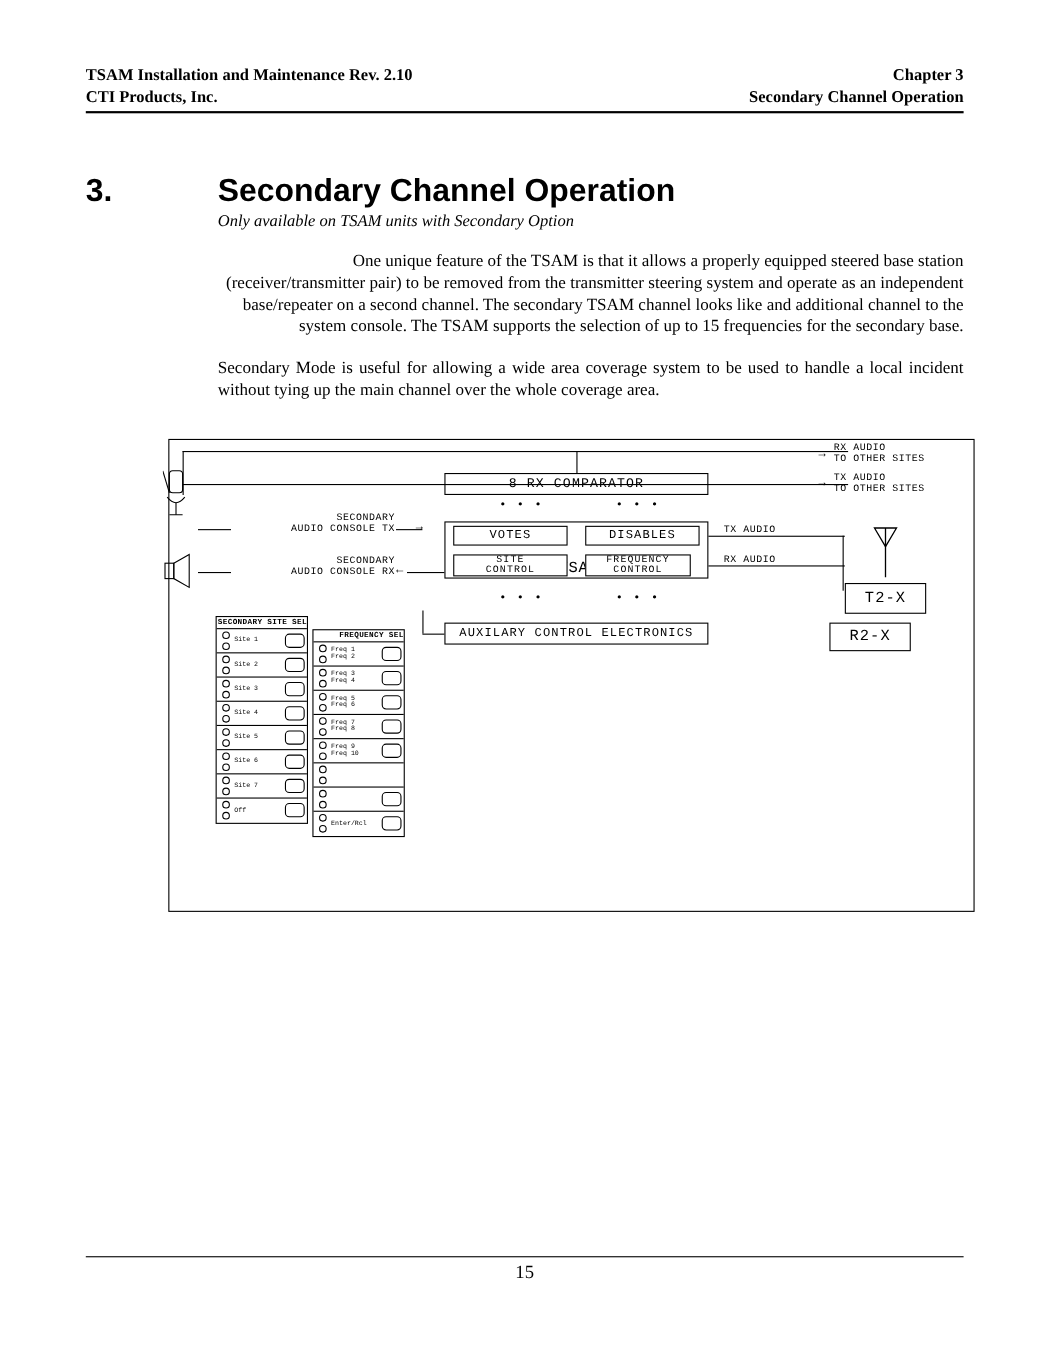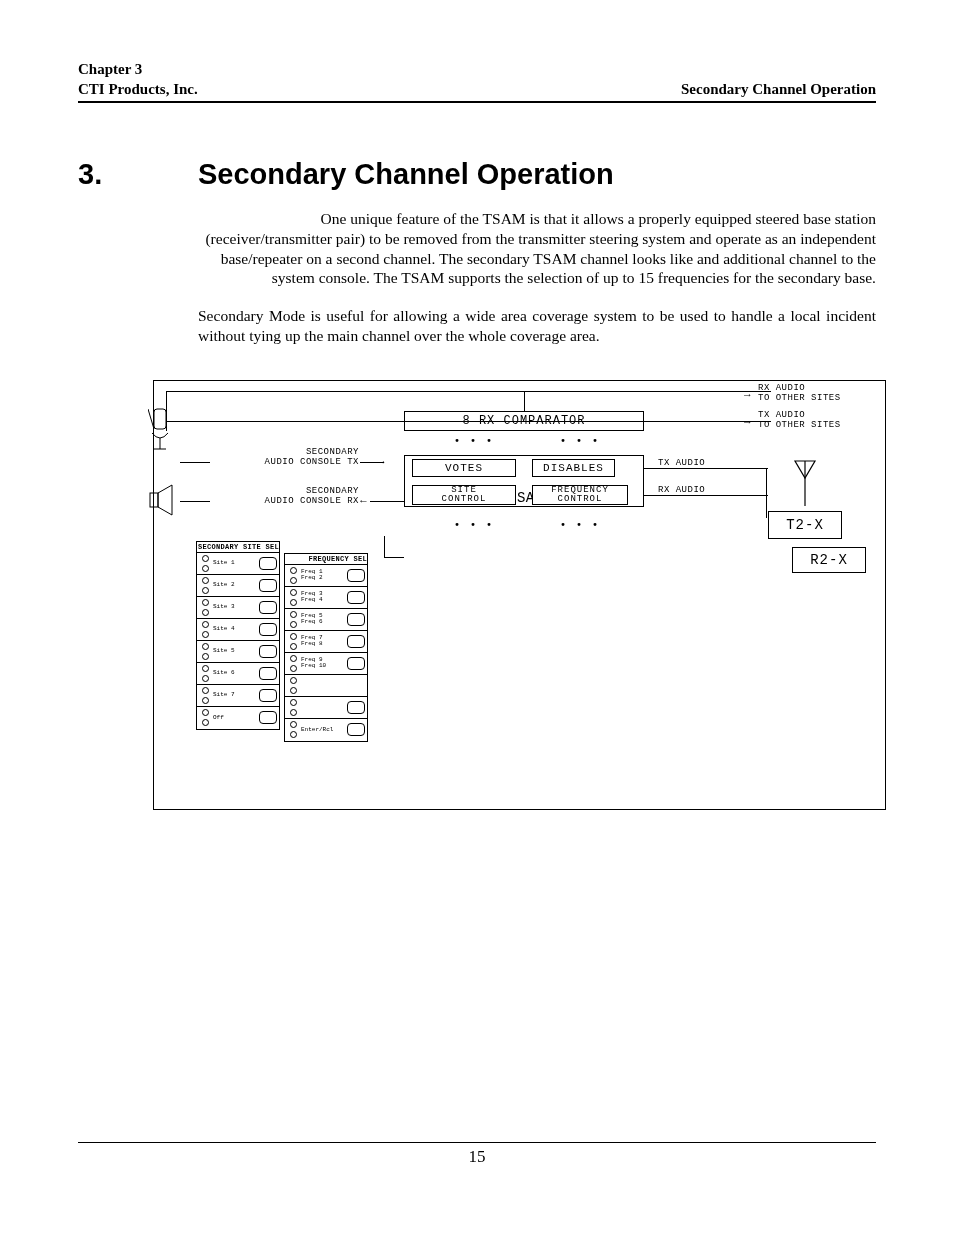--- a/index.html
+++ b/index.html
@@ -168,66 +168,69 @@
   }
   .line { position: absolute; background: #000; }
 </style>
 </head>
 <body>
 
 <div class="page">
 
   <div>
     <div class="header-row">
+      <span>TSAM Installation and Maintenance Rev. 2.10</span>
       <span>Chapter 3</span>
     </div>
     <div class="header-row">
       <span>CTI Products, Inc.</span>
       <span>Secondary Channel Operation</span>
     </div>
     <hr class="header-rule">
   </div>
 
   <div class="content">
 
     <div class="chap-row">
       <span class="chap-num">3.</span>
       <span class="chap-title">Secondary Channel Operation</span>
     </div>
+    <div class="subtitle">Only available on TSAM units with Secondary Option</div>
 
     <div class="para">One unique feature of the TSAM is that it allows a properly equipped steered base station (receiver/transmitter pair) to be removed from the transmitter steering system and operate as an independent base/repeater on a second channel.  The secondary TSAM channel looks like and additional channel to the system console.  The TSAM supports the selection of up to 15 frequencies for the secondary base.</div>
     <div class="para justify">Secondary Mode is useful for allowing a wide area coverage system to be used to handle a local incident without tying up the main channel over the whole coverage area.</div>
 
     <div class="figure">
 
       <div class="dlabel dsmall" style="left:604px; top:3px; text-align:left;">RX AUDIO
 TO OTHER SITES</div>
       <div class="dlabel" style="left:590px; top:7px;">→</div>
       <div class="dlabel dsmall" style="left:604px; top:30px; text-align:left;">TX AUDIO
 TO OTHER SITES</div>
       <div class="dlabel" style="left:590px; top:34px;">→</div>
 
       <div class="dbox" style="left:250px; top:30px; width:240px; height:20px;">8 RX COMPARATOR</div>
       <div class="dots" style="left:300px; top:54px;">•••</div>
       <div class="dots" style="left:406px; top:54px;">•••</div>
 
       <div class="dbox" style="left:250px; top:74px; width:240px; height:52px; border:1.5px solid #000;"></div>
       <div class="dbox" style="left:258px; top:78px; width:104px; height:18px; font-size:11px;">VOTES</div>
-      <div class="dbox" style="left:378px; top:78px; width:83px; height:18px; font-size:11px;">DISABLES</div>
+      <div class="dbox" style="left:378px; top:78px; width:104px; height:18px; font-size:11px;">DISABLES</div>
       <div class="dlabel" style="left:354px; top:94px; font-size:14px;margin-top:16px;">TSAM</div>
       <div class="dbox" style="left:258px; top:104px; width:104px; height:20px; font-size:9px; line-height:1.0; white-space:pre;">SITE
 CONTROL</div>
       <div class="dbox" style="left:378px; top:104px; width:96px; height:20px; font-size:9px; line-height:1.0; white-space:pre;">FREQUENCY
 CONTROL</div>
       <div class="dots" style="left:300px; top:138px;">•••</div>
       <div class="dots" style="left:406px; top:138px;">•••</div>
 
+      <div class="dbox" style="left:250px; top:166px; width:240px; height:20px; font-size:11px;">AUXILARY CONTROL ELECTRONICS</div>
 
       <div class="dbox" style="left:614px; top:130px; width:74px; height:28px; font-size:14px;">T2-X</div>
-      <div class="dbox" style="left:638px; top:166px; width:74px; height:26px; font-size:14px;">R2-X</div>
+      <div class="dbox" style="left:600px; top:166px; width:74px; height:26px; font-size:14px;">R2-X</div>
 
       <svg style="position:absolute; left:636px; top:75px; width:30px; height:50px;">
         <polygon points="5,5 25,5 15,22" fill="none" stroke="#000" stroke-width="1.2"></polygon>
         <line x1="15" y1="5" x2="15" y2="50" stroke="#000" stroke-width="1.2"></line>
       </svg>
 
       <div class="dlabel dsmall" style="left:504px; top:78px;">TX AUDIO</div>
       <div class="dlabel dsmall" style="left:504px; top:105px;">RX AUDIO</div>
 
       <svg style="position:absolute; left:-6px; top:24px; width:30px; height:48px;">

